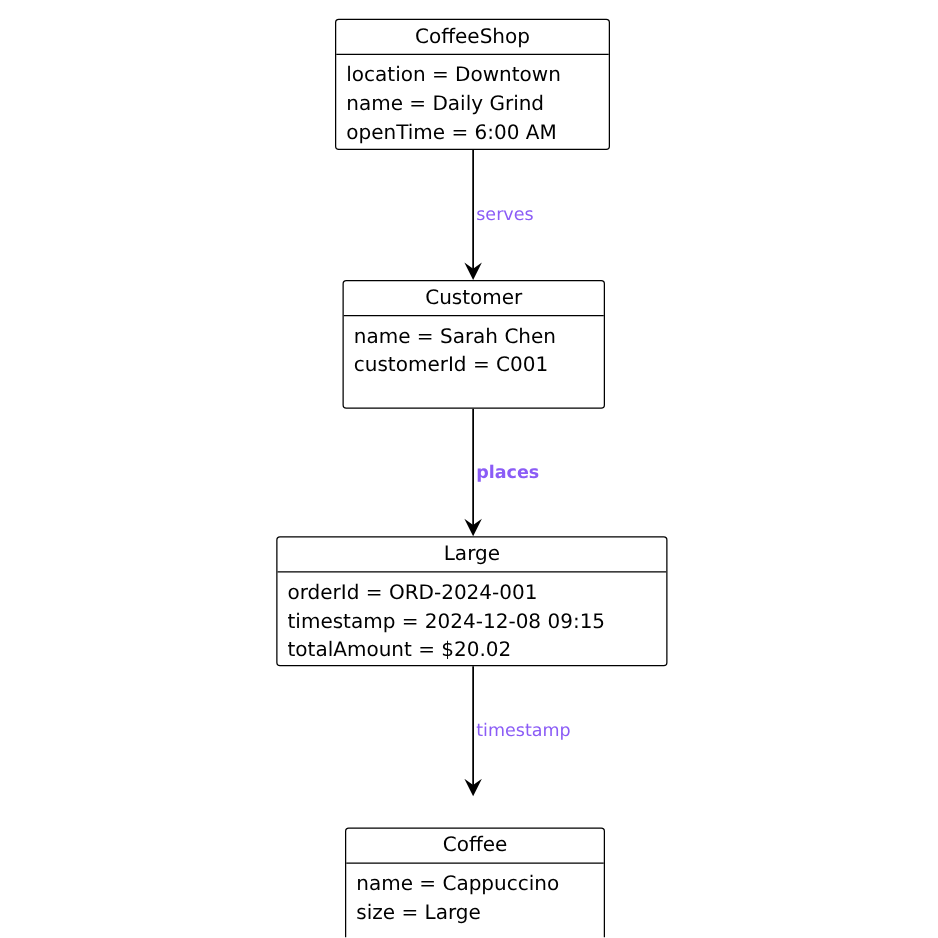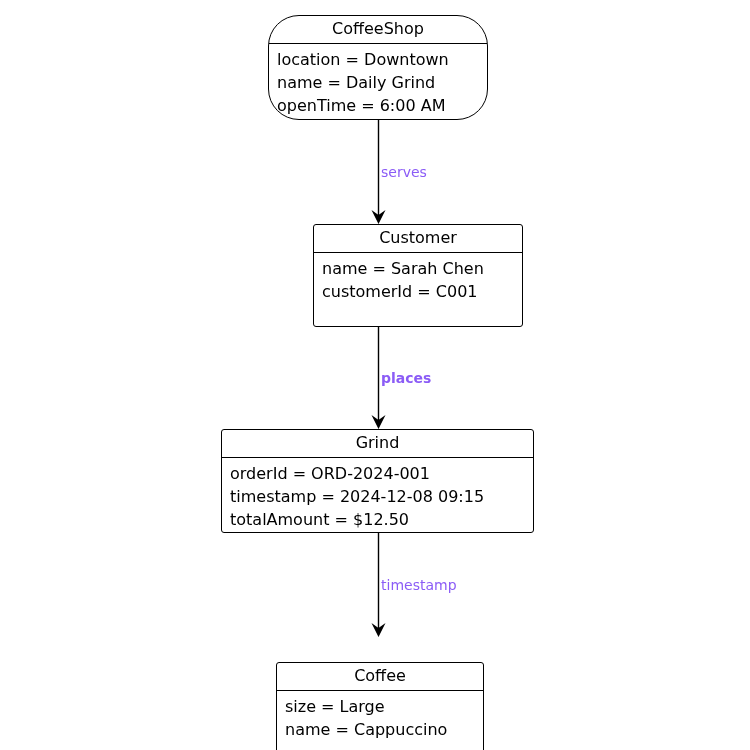--- a/index.html
+++ b/index.html
@@ -56,22 +56,22 @@
     white-space: nowrap;
   }
   .edge-label {
     position: absolute;
     font-size: 14px;
     line-height: 18px;
     color: #8b5cf6;
     white-space: nowrap;
   }
   
-  .n-coffeeshop { left: 268px; top: 15px;  width: 220px; height: 105px; border-radius: 31px; }
-  .n-customer   { left: 274px; top: 224px; width: 210px; height: 103px; margin-left: 39px; }
+  .n-coffeeshop { left: 268px; top: 15px;  width: 220px; height: 105px; }
+  .n-customer   { left: 274px; top: 224px; width: 210px; height: 103px; }
   .n-order      { left: 221px; top: 429px; width: 313px; height: 104px; }
   .n-coffee     { left: 276px; top: 662px; width: 208px; height: 104px; }
   
   .l-serves   { left: 381px; top: 163px; }
   .l-places   { left: 381px; top: 369px; font-weight: bold; }
   .l-contains { left: 381px; top: 576px; }
 </style>
 </head>
 <body>
 
@@ -103,33 +103,33 @@
 
   <div class="node n-customer">
     <div class="node-title">Customer</div>
     <div class="node-body">
       <div class="attr">name = Sarah Chen</div>
       <div class="attr">customerId = C001</div>
     </div>
   </div>
 
   <div class="node n-order">
-    <div class="node-title">Grind</div>
+    <div class="node-title">Large</div>
     <div class="node-body">
       <div class="attr">orderId = ORD-2024-001</div>
       <div class="attr">timestamp = 2024-12-08 09:15</div>
-      <div class="attr">totalAmount = $12.50</div>
+      <div class="attr">totalAmount = $20.02</div>
     </div>
   </div>
 
   <div class="node n-coffee">
     <div class="node-title">Coffee</div>
     <div class="node-body">
+      <div class="attr">name = Cappuccino</div>
       <div class="attr">size = Large</div>
-      <div class="attr">name = Cappuccino</div>
     </div>
   </div>
 
   <span class="edge-label l-serves">serves</span>
   <span class="edge-label l-places">places</span>
   <span class="edge-label l-contains">timestamp</span>
 
 </div>
 
 </body></html>

